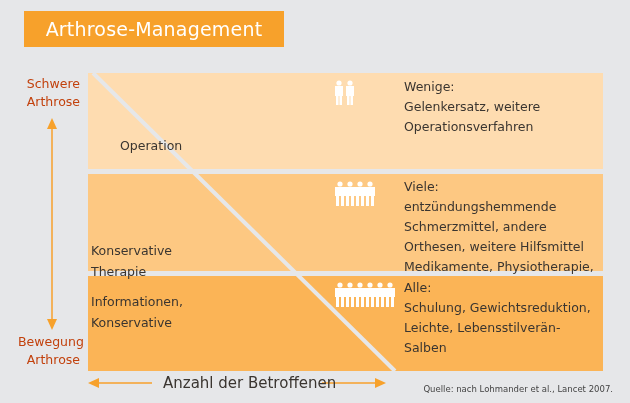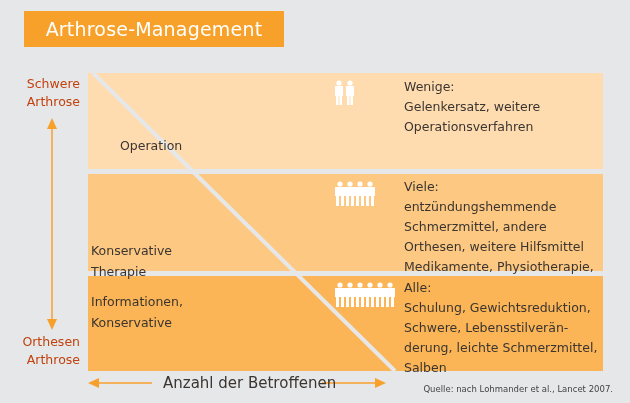--- a/index.html
+++ b/index.html
@@ -42,21 +42,21 @@
     <line x1="322" y1="383" x2="376" y2="383" stroke="#f7a12b" stroke-width="1.5"></line>
     <polygon points="386,383 375,378 375,388" fill="#f7a12b"></polygon>
   </g>
 </svg>
 
 <div class="axis-lbl" style="left:18px;top:75px;width:62px;">
   <div>Schwere</div>
   <div>Arthrose</div>
 </div>
 <div class="axis-lbl" style="left:18px;top:333px;width:62px;">
-  <div>Orthesen</div>
+  <div>Bewegung</div>
   <div>Arthrose</div>
 </div>
 
 <div class="xlabel">Anzahl der Betroffenen</div>
 
 <div class="lbl" style="left:80px;top:135px;margin-left:40px;">
   <div>Operation</div>
 </div>
 <div class="lbl" style="left:91px;top:203px;margin-top:37px;">
   <div>Konservative</div>
@@ -128,18 +128,17 @@
 <div class="rtxt" style="top:177px;">
   <div class="head">Viele:</div>
   <div>entzündungshemmende</div>
   <div>Schmerzmittel, andere</div>
   <div>Orthesen, weitere Hilfsmittel</div>
   <div>Medikamente, Physiotherapie,</div>
 </div>
 <div class="rtxt" style="top:278px;">
   <div class="head">Alle:</div>
   <div>Schulung, Gewichtsreduktion,</div>
-  <div>Schwere, Lebensstilverän-</div>
-  <div>derung, leichte Schmerzmittel,</div>
+  <div>Leichte, Lebensstilverän-</div>
   <div>Salben</div>
 </div>
 
 <div class="src">Quelle: nach Lohmander et al., Lancet 2007.</div>
 
 </body></html>

